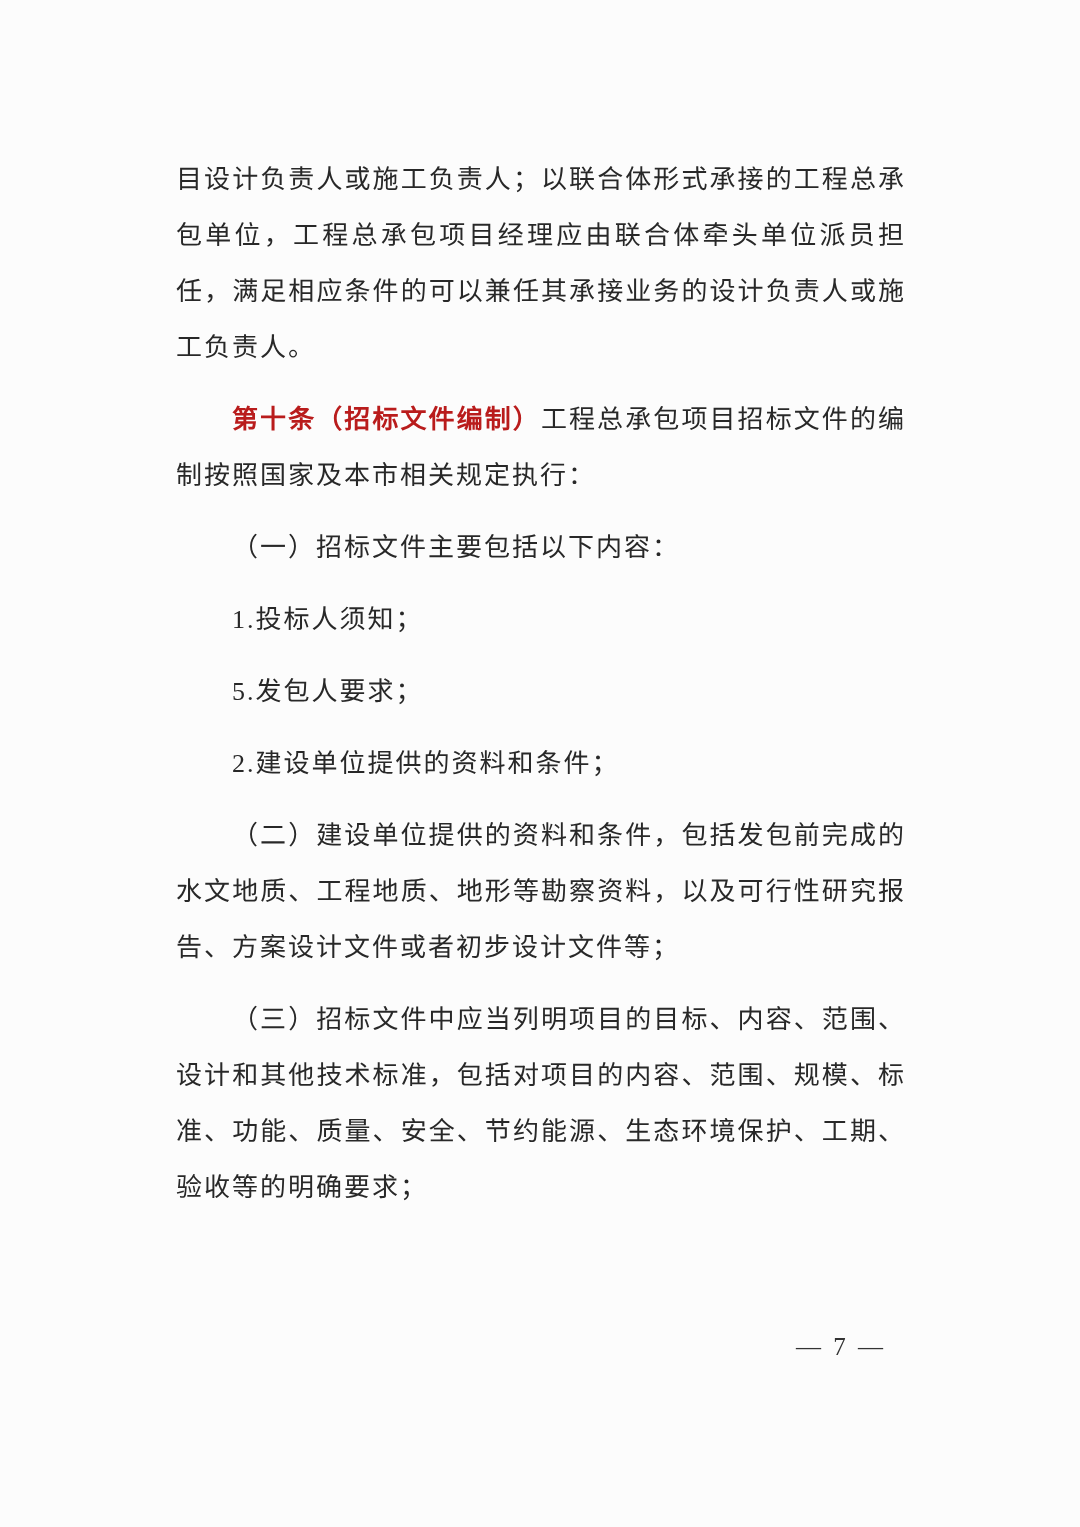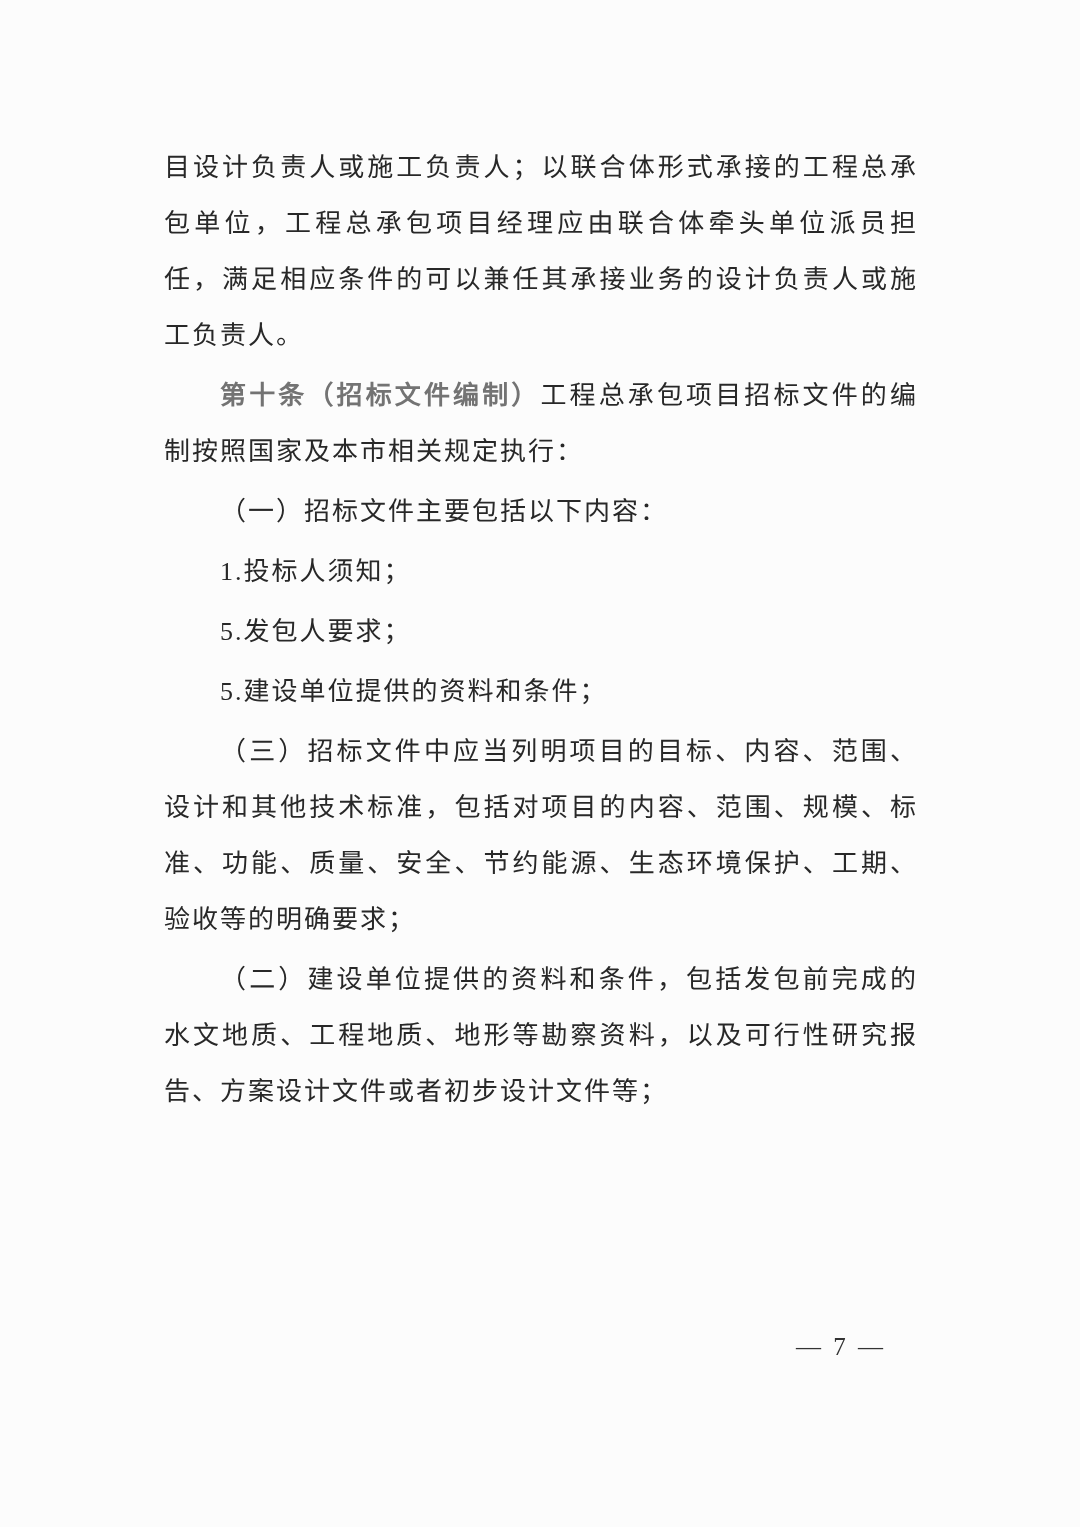--- a/index.html
+++ b/index.html
@@ -23,36 +23,36 @@
     background: #fcfcfc;
   }
   .doc-body {
     position: absolute;
     left: 160px;
     top: 136px;
     width: 762px;
     color: #282828;
   }
   .doc-body p {
-    margin: 4px;
+    margin: 16px;
     font-size: 26px;
     line-height: 56px;
     letter-spacing: 2px;
     text-align: justify;
     text-align-last: left;
     line-break: strict;
     word-break: normal;
     color: #282828;
   }
   .para-indent {
     text-indent: 56px;
   }
   .bold-lead {
     font-weight: 700;
-    color: #737373;
+    color: #b91c1c;
   }
   .page-number {
     position: absolute;
     top: 1332px;
     right: 194px;
     font-size: 25px;
     line-height: 30px;
     letter-spacing: 3px;
     color: #333333;
     font-family: "Liberation Serif", "DejaVu Serif", serif;
@@ -71,25 +71,25 @@
     <p class="para-indent"><span class="bold-lead">第十条（招标文件编制）</span><span>工程总承包项目招标文件的编制按照国家及本市相关规定执行：</span></p>
 
     <p class="para-indent">（一）招标文件主要包括以下内容：</p>
 
     <p class="para-indent">1.投标人须知；</p>
 
 
 
     <p class="para-indent">5.发包人要求；</p>
 
-    <p class="para-indent">5.建设单位提供的资料和条件；</p>
+    <p class="para-indent">2.建设单位提供的资料和条件；</p>
 
 
 
+    <p class="para-indent">（二）建设单位提供的资料和条件，包括发包前完成的水文地质、工程地质、地形等勘察资料，以及可行性研究报告、方案设计文件或者初步设计文件等；</p>
+
     <p class="para-indent">（三）招标文件中应当列明项目的目标、内容、范围、设计和其他技术标准，包括对项目的内容、范围、规模、标准、功能、质量、安全、节约能源、生态环境保护、工期、验收等的明确要求；</p>
-
-    <p class="para-indent">（二）建设单位提供的资料和条件，包括发包前完成的水文地质、工程地质、地形等勘察资料，以及可行性研究报告、方案设计文件或者初步设计文件等；</p>
 
   </div>
 
   <div class="page-number">— 7 —</div>
 
 </div>
 
 </body></html>

